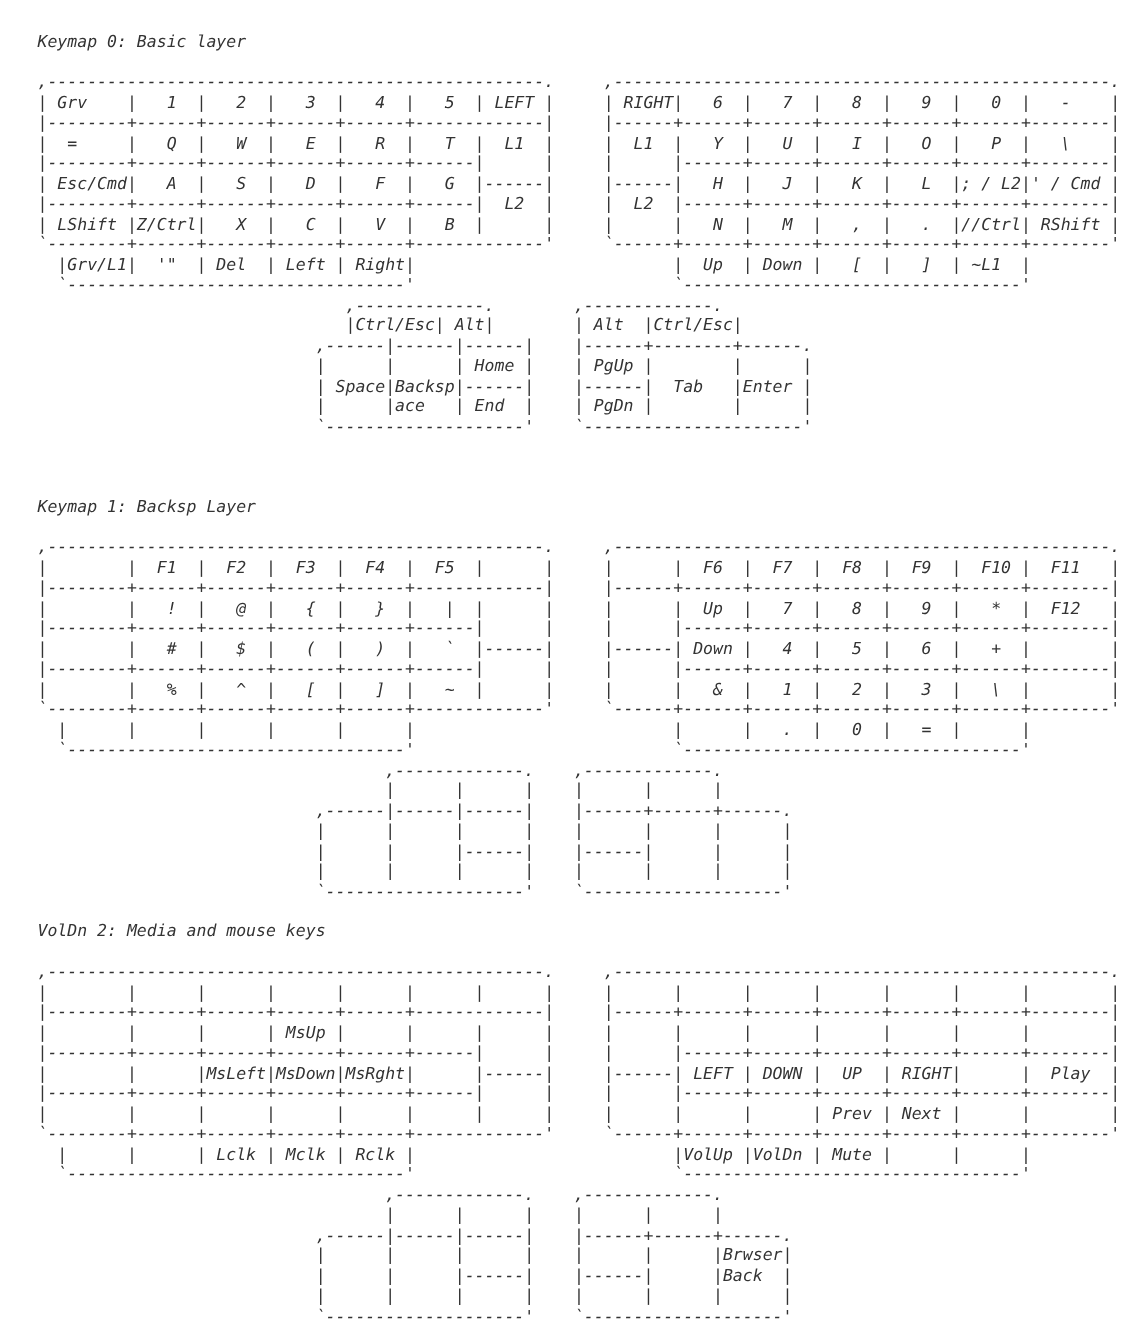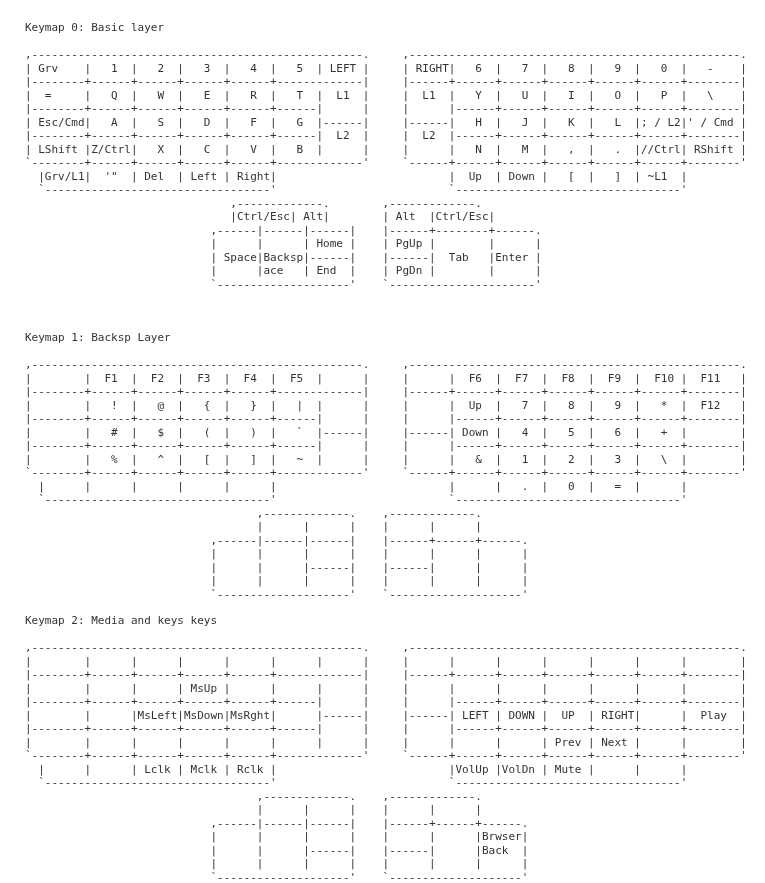--- a/index.html
+++ b/index.html
@@ -1,15 +1,15 @@
 <!DOCTYPE html>
 <html><head>
 <meta charset="utf-8">
 <style>
-  * { margin:0; padding:0; box-sizing:border-box; }
+  * { margin:0; padding:0; box-sizing:border-box;font-style:italic; }
   html, body { background:#ffffff; }
   body {
     width:765px; height:883px; overflow:hidden;
     font-family:"DejaVu Sans Mono","Liberation Mono",monospace;
     color:#333333;
   }
   .doc { padding:21px 0 0 25px; }
   .km-title {
     font-size:11px; line-height:13.5px; white-space:pre;
     font-family:"DejaVu Sans Mono","Liberation Mono",monospace;
@@ -65,21 +65,21 @@
                                    ,-------------.    ,-------------.
                                    |      |      |    |      |      |
                             ,------|------|------|    |------+------+------.
                             |      |      |      |    |      |      |      |
                             |      |      |------|    |------|      |      |
                             |      |      |      |    |      |      |      |
                             `--------------------'    `--------------------'</pre>
   </section>
 
   <section class="keymap-section sect-gap-1">
-    <div class="km-title">Keymap 2: Media and keys keys</div>
+    <div class="km-title">VolDn 2: Media and mouse keys</div>
     <pre class="km-art">,--------------------------------------------------.     ,--------------------------------------------------.
 |        |      |      |      |      |      |      |     |      |      |      |      |      |      |        |
 |--------+------+------+------+------+-------------|     |------+------+------+------+------+------+--------|
 |        |      |      | MsUp |      |      |      |     |      |      |      |      |      |      |        |
 |--------+------+------+------+------+------|      |     |      |------+------+------+------+------+--------|
 |        |      |MsLeft|MsDown|MsRght|      |------|     |------| LEFT | DOWN |  UP  | RIGHT|      |  Play  |
 |--------+------+------+------+------+------|      |     |      |------+------+------+------+------+--------|
 |        |      |      |      |      |      |      |     |      |      |      | Prev | Next |      |        |
 `--------+------+------+------+------+-------------'     `------+------+------+------+------+------+--------'
   |      |      | Lclk | Mclk | Rclk |                          |VolUp |VolDn | Mute |      |      |

